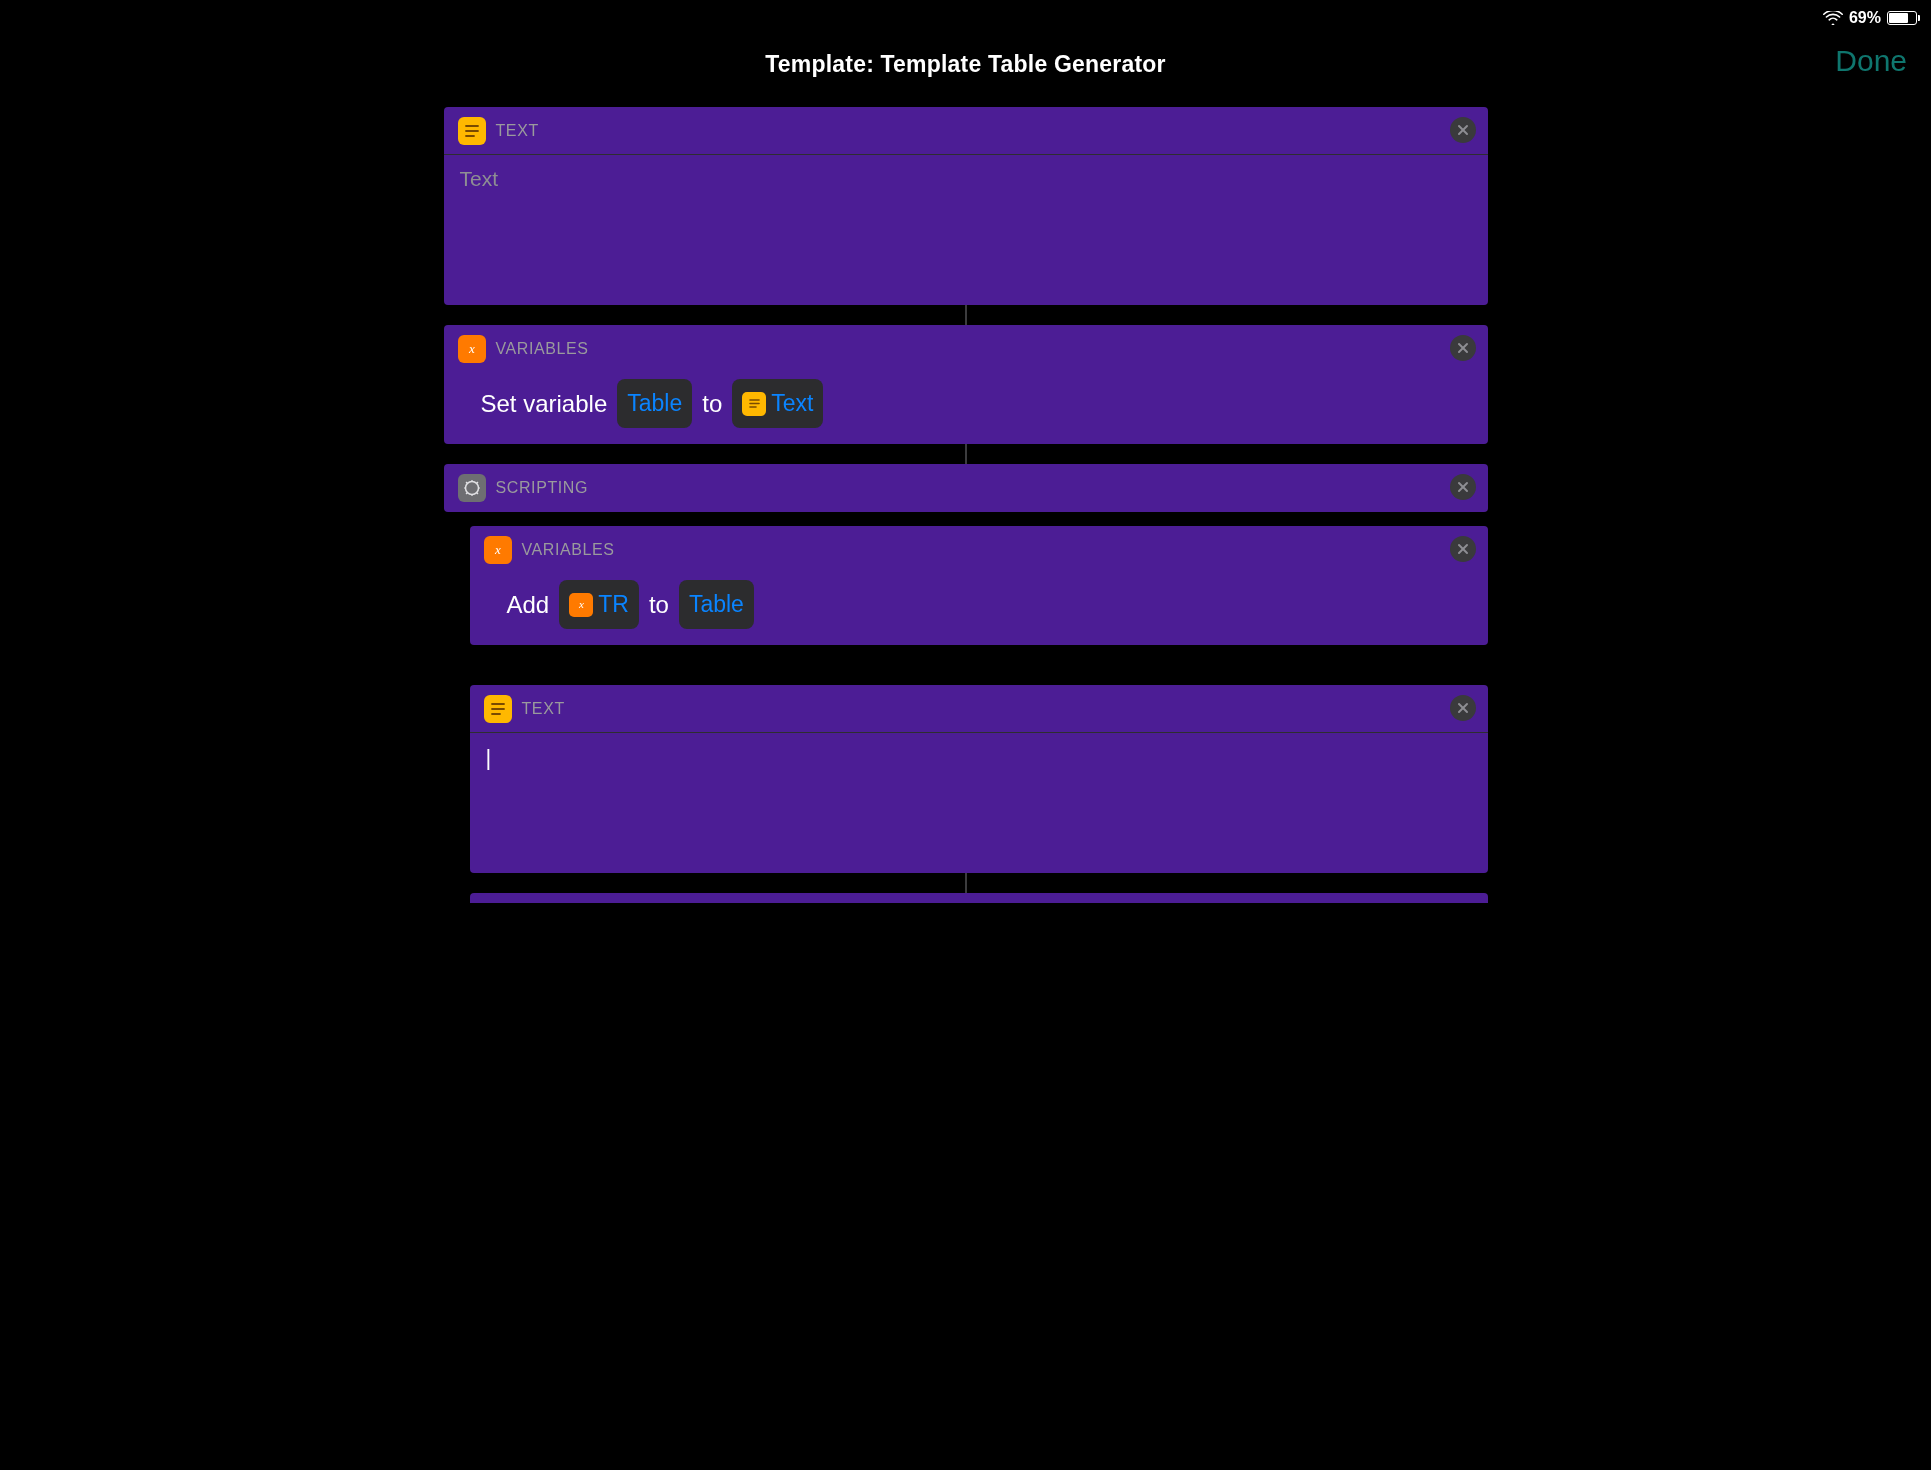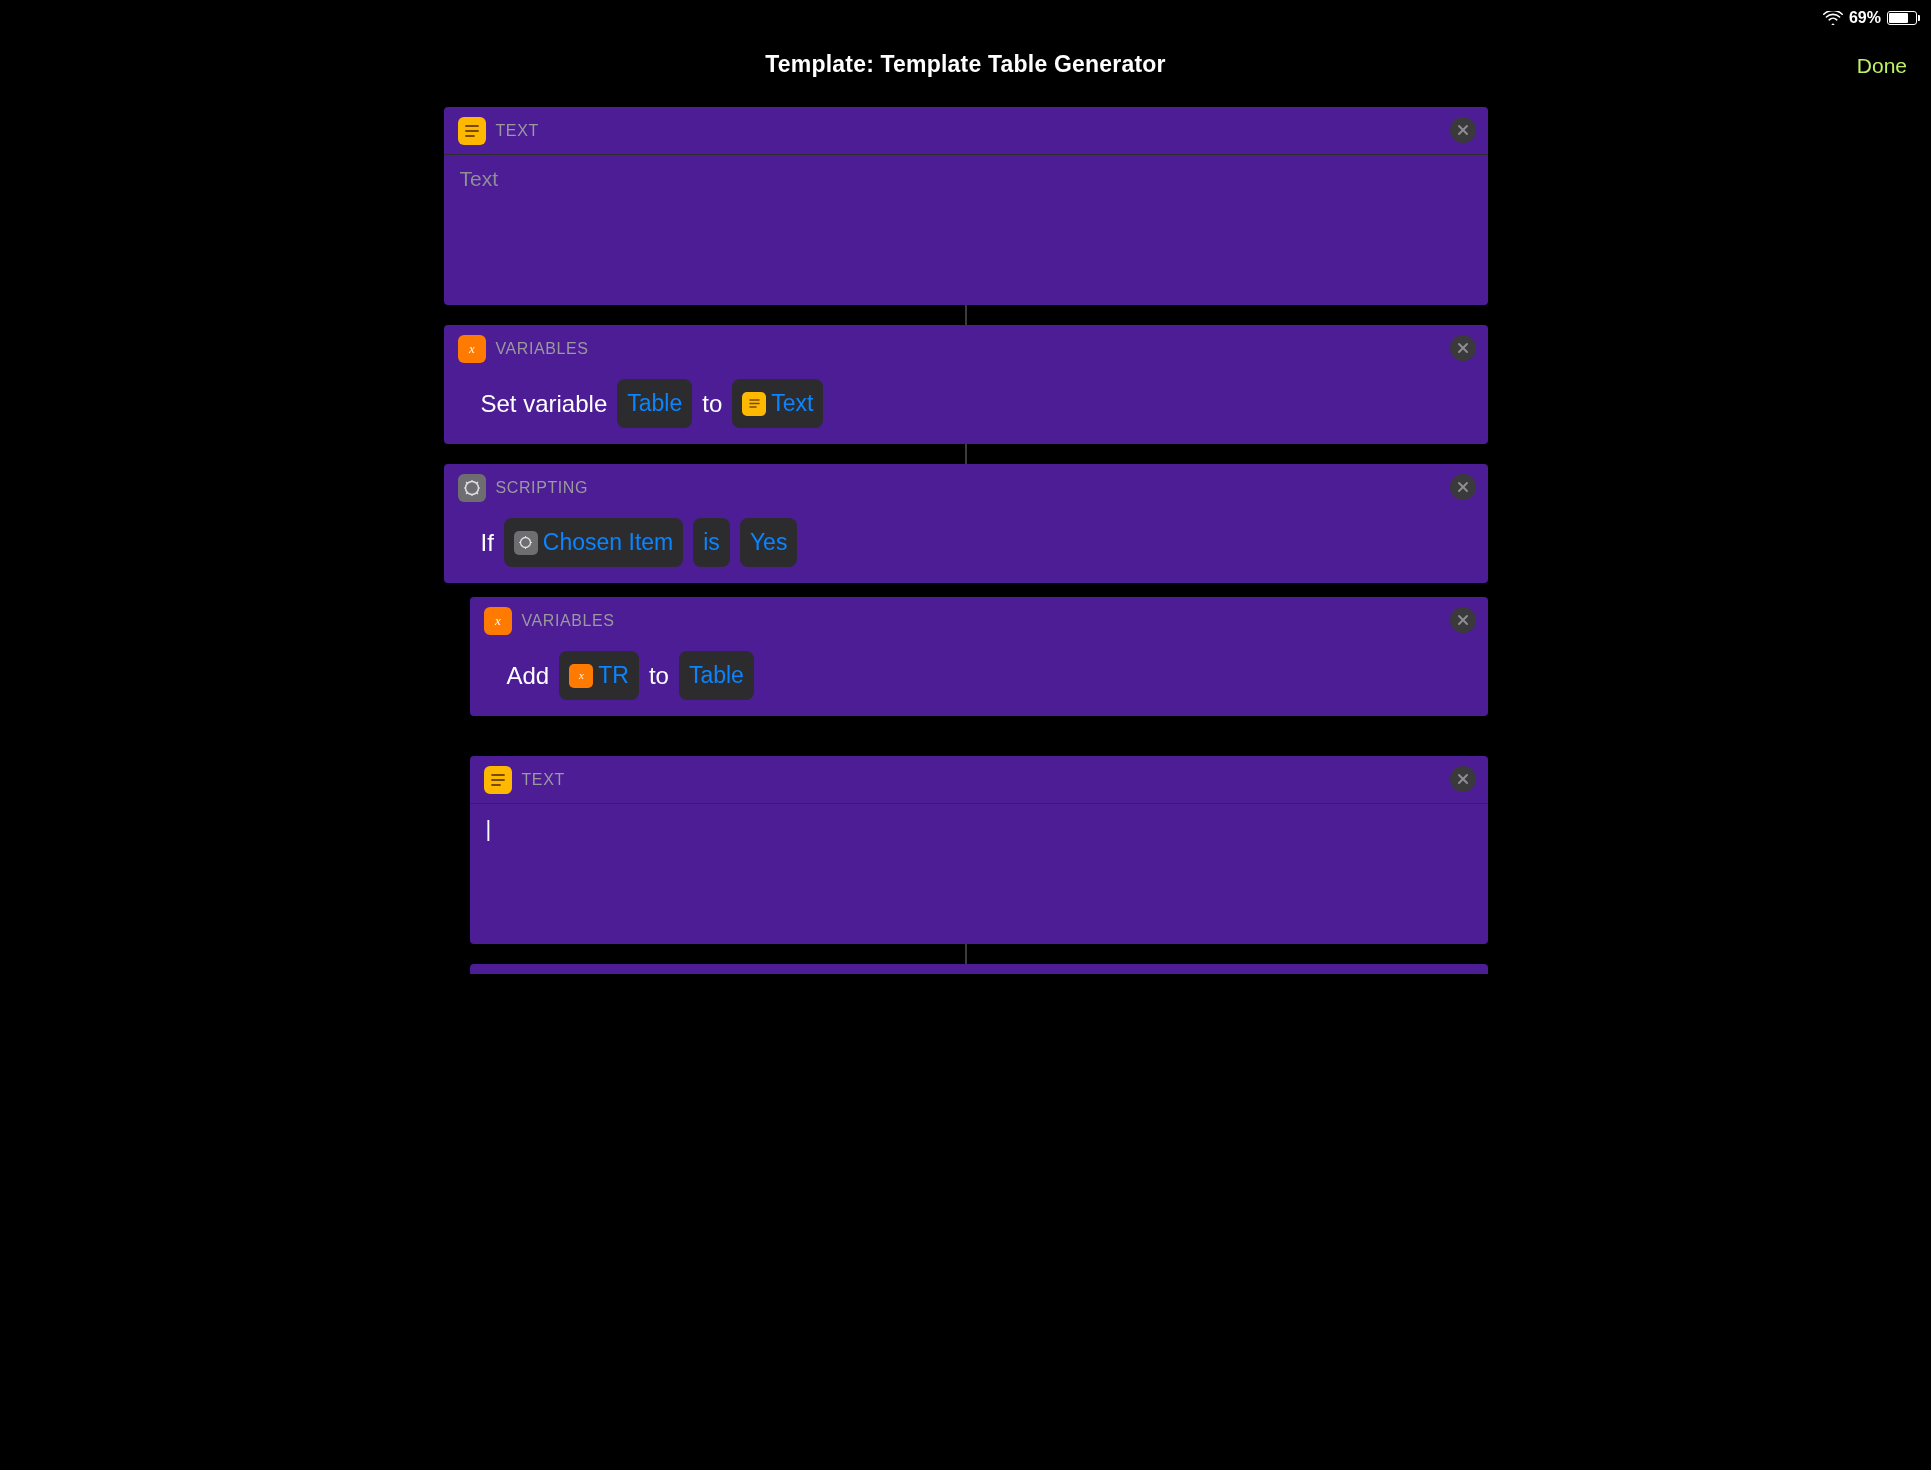--- a/index.html
+++ b/index.html
@@ -68,23 +68,23 @@
   .header-title {
     font-size: 23px;
     font-weight: 600;
     color: #ffffff;
     letter-spacing: 0.2px;
   }
   .header-done {
     position: absolute;
     right: 24px;
     bottom: 20px;
-    font-size: 21px;
+    font-size: 30px;
     font-weight: 500;
-    color: #bef264;
+    color: #0f766e;
     cursor: pointer;
   }
 
   
   .editor {
     position: absolute;
     top: 98px;
     left: 0;
     right: 0;
     bottom: 0;
@@ -324,43 +324,20 @@
         <span class="card-label">SCRIPTING</span>
         <span class="card-close">
           <svg viewBox="0 0 12 12">
               <g stroke="#8e8e93" stroke-width="2" stroke-linecap="round">
                 <line x1="2" y1="2" x2="10" y2="10"></line>
                 <line x1="10" y1="2" x2="2" y2="10"></line>
               </g>
             </svg>
         </span>
       </div>
-      <div class="card-body-row">
-        <span class="plain-word">If</span>
-        <span class="token">
-          <span class="action-icon gray small">
-            <svg viewBox="0 0 15 15">
-                <circle cx="7.5" cy="7.5" r="5" fill="none" stroke="#e0e0e3" stroke-width="1.3"></circle>
-                <g stroke="#e0e0e3" stroke-width="1">
-                  <line x1="7.5" y1="1" x2="7.5" y2="2.5"></line>
-                  <line x1="7.5" y1="12.5" x2="7.5" y2="14"></line>
-                  <line x1="1" y1="7.5" x2="2.5" y2="7.5"></line>
-                  <line x1="12.5" y1="7.5" x2="14" y2="7.5"></line>
-                </g>
-              </svg>
-          </span>
-          <span>Chosen Item</span>
-        </span>
-        <span class="token">
-          <span>is</span>
-        </span>
-        <span class="token">
-          <span>Yes</span>
-        </span>
-      </div>
     </div>
 
     <div class="card slim indent" style="margin-top:-6px;">
       <div class="card-header">
         <span class="action-icon orange">
           <svg viewBox="0 0 18 18">
               <text x="9" y="13" text-anchor="middle" font-size="13" font-style="italic" font-family="serif" fill="#fff">x</text>
             </svg>
         </span>
         <span class="card-label">VARIABLES</span>

